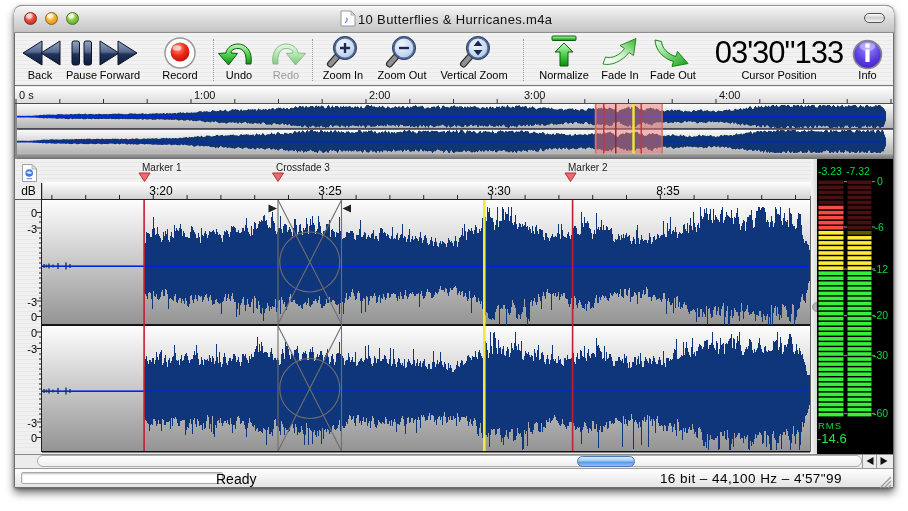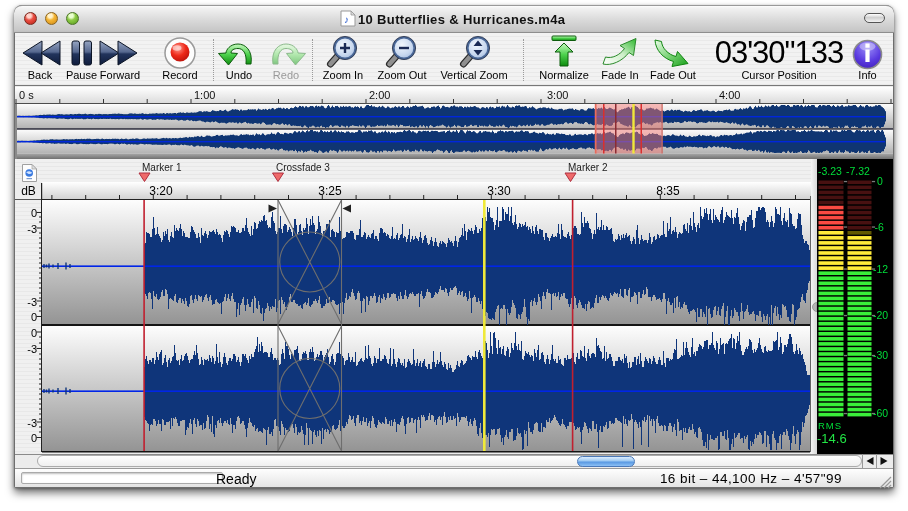--- a/index.html
+++ b/index.html
@@ -1,21 +1,21 @@
 <!DOCTYPE html>
 <html><head><meta charset="utf-8"><style>
 *{margin:0;padding:0;box-sizing:border-box}
 html,body{width:908px;height:511px;background:#fff;font-family:"Liberation Sans",sans-serif;position:relative;overflow:hidden}
 .abs{position:absolute}
 #win{position:absolute;left:14px;top:5px;width:880px;height:483px;border-radius:8px 8px 2px 2px;
 box-shadow:0 5px 9px rgba(0,0,0,.55),0 1px 3px rgba(0,0,0,.35);background:#ededed;border:1px solid #6e6e6e}
 #title{left:14px;top:5px;width:880px;height:28px;border-radius:8px 8px 0 0;
 background:linear-gradient(#fdfdfd,#f2f2f2 8%,#d9d9d9 55%,#c8c8c8 92%,#bfbfbf);border-bottom:1px solid #8e8e8e;border-top:1px solid #999}
 .light{width:13px;height:13px;border-radius:50%;top:12px}
-#ttext{top:12px;left:358px;font-size:13px;font-weight:bold;color:#111;white-space:nowrap;letter-spacing:.35px}
+#ttext{top:12px;left:358px;font-size:13px;font-weight:normal;color:#111;white-space:nowrap;letter-spacing:.35px}
 #pill{left:864px;top:13px;width:21px;height:10px;border-radius:5px;border:1.5px solid #555;
 background:linear-gradient(#fff,#cfcfcf 45%,#f2f2f2)}
 #toolbar{left:15px;top:33px;width:878px;height:53px;
 background:repeating-linear-gradient(#f2f2f2 0 3px,#e9e9e9 3px 4px);border-bottom:1px solid #787878}
 .tlab{position:absolute;top:69px;font-size:11px;white-space:nowrap;transform:translateX(-50%)}
 .sep{top:39px;height:42px;width:0;border-left:1px dotted #9a9a9a}
 #bigpos{top:35px;left:779px;transform:translateX(-50%);font-size:31px;color:#000;white-space:nowrap;letter-spacing:-1px}
 #ovruler{left:15px;top:87px;width:878px;height:17px;background:linear-gradient(#fff,#dcdcdc);border-bottom:1px solid #4c4c4c}
 .ovlab{position:absolute;font-size:11px;color:#111;white-space:nowrap;top:89px}
 #mkstrip{left:15px;top:159px;width:796px;height:23px;
@@ -172,21 +172,21 @@
  <rect x="865.4" y="49.5" width="4.2" height="12.5" fill="#fff"></rect>
 </svg>
 
 <div class="abs" id="ovruler"></div>
 <svg class="abs" style="left:0;top:0" width="908" height="104">
     <path d="M16.0 99V103M59.8 99V103M103.5 99V103M147.2 99V103M191.0 99V103M234.8 99V103M278.5 99V103M322.2 99V103M366.0 99V103M409.8 99V103M453.5 99V103M497.2 99V103M541.0 99V103M584.8 99V103M628.5 99V103M672.2 99V103M716.0 99V103M759.8 99V103M803.5 99V103M847.2 99V103M891.0 99V103" stroke="#333" stroke-width="1"></path>
   </svg>
 <div class="abs ovlab" style="left:19px">0 s</div>
 <div class="abs ovlab" style="left:194px">1:00</div>
 <div class="abs ovlab" style="left:369px">2:00</div>
-<div class="abs ovlab" style="left:547px">3:00</div>
+<div class="abs ovlab" style="left:524px">3:00</div>
 <div class="abs ovlab" style="left:719px">4:00</div>
 
 <svg class="abs" style="left:0;top:0" width="908" height="165">
  <defs>
   <linearGradient id="ovbg1" x1="0" y1="0" x2="0" y2="1">
    <stop offset="0" stop-color="#fcfcfc"></stop>
         <stop offset="1" stop-color="#b2b2b2"></stop>
   </linearGradient>
   <linearGradient id="ovbot" x1="0" y1="0" x2="0" y2="1">
    <stop offset="0" stop-color="#a8a8a8"></stop>

